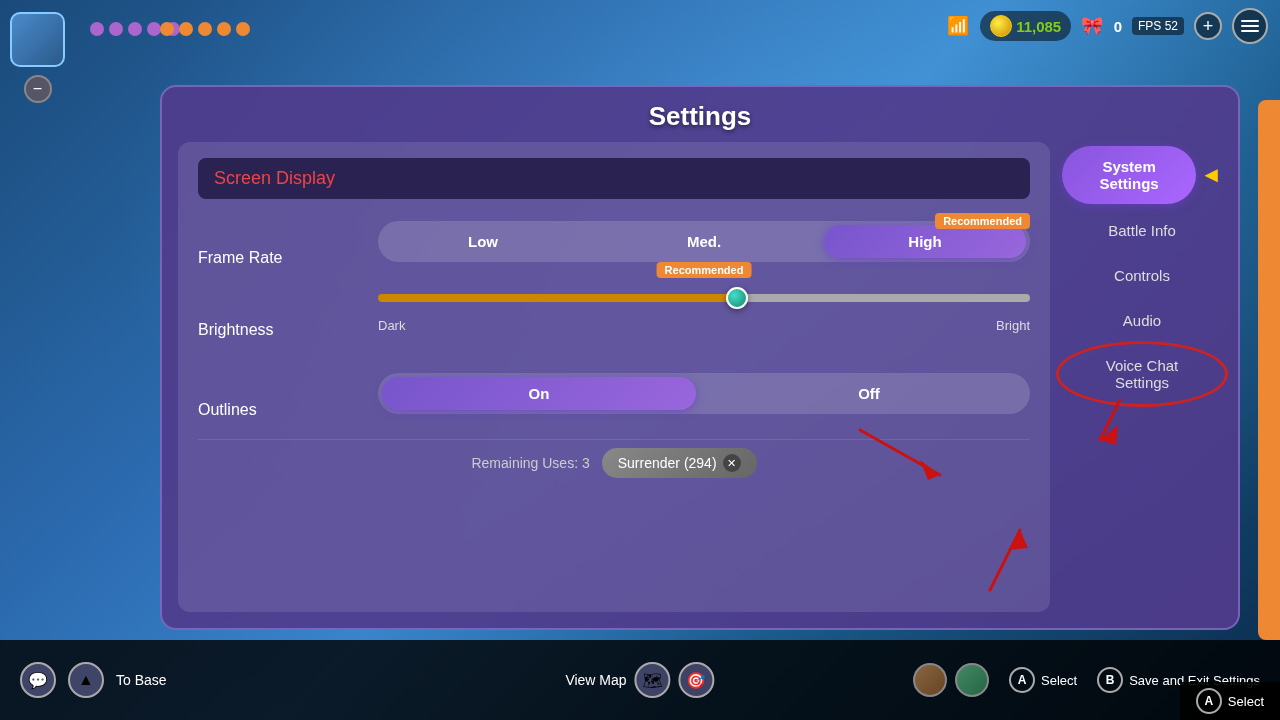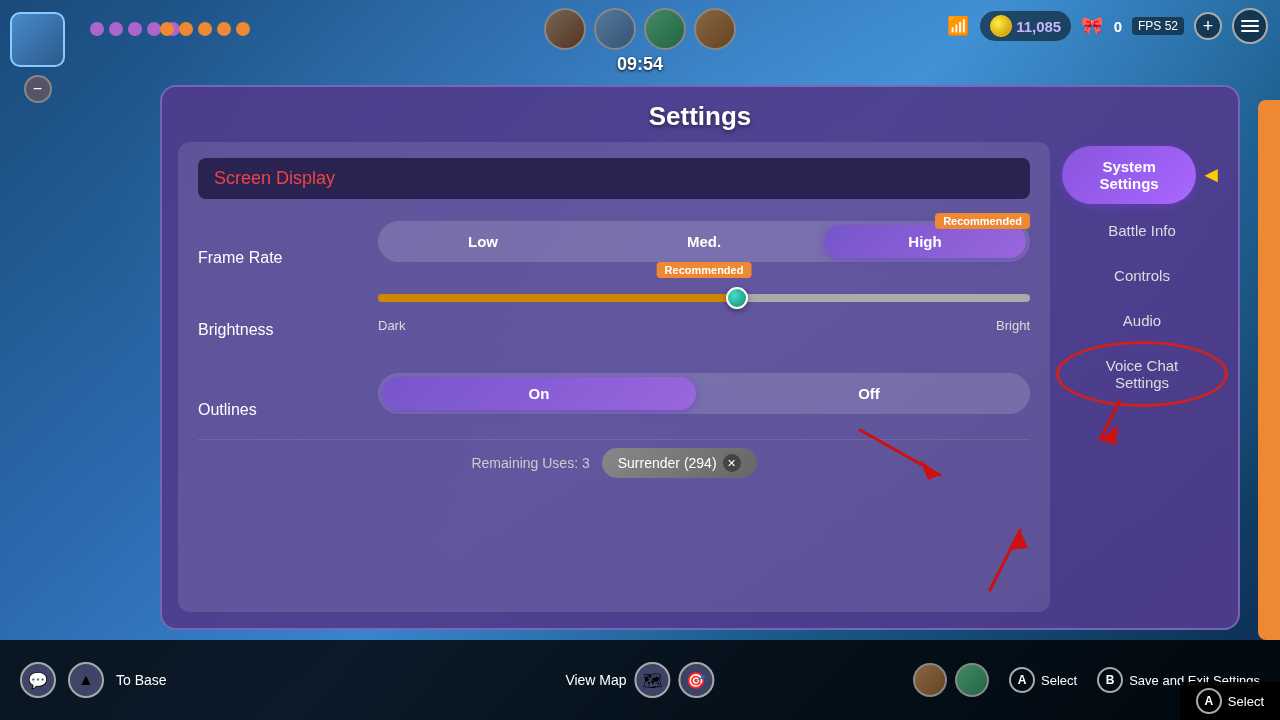--- a/index.html
+++ b/index.html
@@ -129,21 +129,21 @@
       padding: 4px 10px;
     }
     .coin-icon {
       width: 22px;
       height: 22px;
       border-radius: 50%;
       background: radial-gradient(circle at 35% 35%, #ffee44, #cc8800);
       border: 1px solid #ffcc00;
     }
     .coin-text {
-      color: #c4b5fd;
+      color: #84cc16;
       font-size: 15px;
       font-weight: bold;
     }
     .fps-text {
       color: #fff;
       font-size: 12px;
       background: rgba(0,0,0,0.5);
       padding: 2px 6px;
       border-radius: 4px;
     }
@@ -577,29 +577,20 @@
     <div class="dot purple"></div>
   </div>
   <div style="position:absolute; top:22px; left:160px; display:flex; gap:5px;">
     <div class="dot orange"></div>
     <div class="dot orange"></div>
     <div class="dot orange"></div>
     <div class="dot orange"></div>
     <div class="dot orange"></div>
   </div>
 
-  <div class="center-hud">
-    <div class="hero-icons">
-      <div class="hero-icon" style="background:linear-gradient(135deg,#776655,#553322);"></div>
-      <div class="hero-icon" style="background:linear-gradient(135deg,#557799,#335577);"></div>
-      <div class="hero-icon" style="background:linear-gradient(135deg,#448866,#226644);"></div>
-      <div class="hero-icon" style="background:linear-gradient(135deg,#886644,#664422);"></div>
-    </div>
-    <div class="timer">09:54</div>
-  </div>
 
   <div class="right-hud">
 
     <div style="color:#fff; font-size:18px;">📶</div>
     <div class="coin-area">
       <div class="coin-icon"></div>
       <span class="coin-text">11,085</span>
     </div>
 
     <div style="color:#ffaacc; font-size:18px;">🎀</div>

